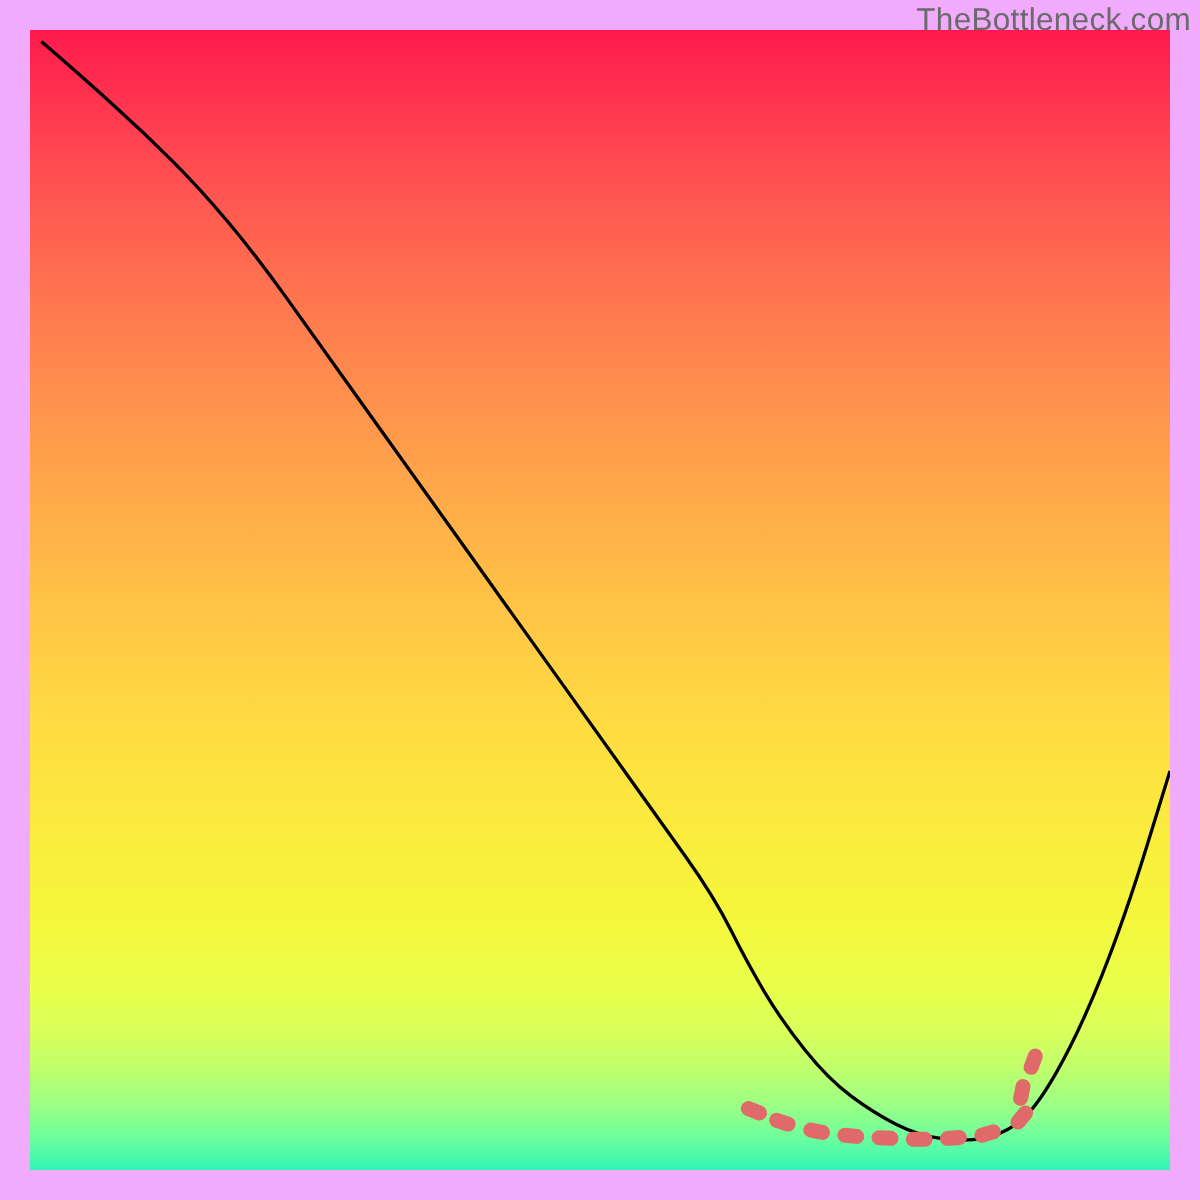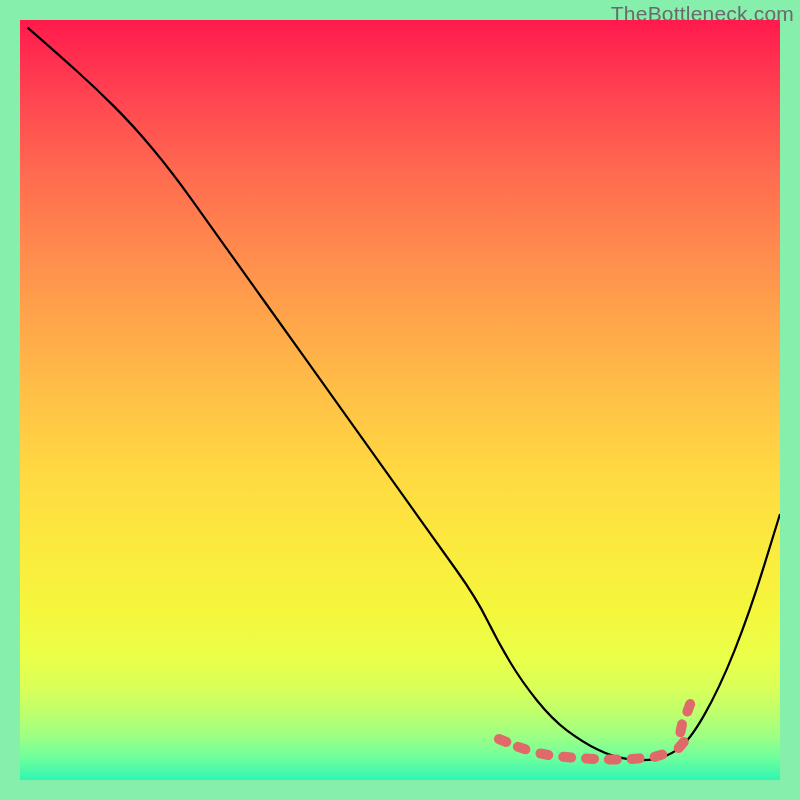--- a/index.html
+++ b/index.html
@@ -7,21 +7,21 @@
     padding: 0;
     width: 800px;
     height: 800px;
     overflow: hidden;
     font-family: Arial, Helvetica, sans-serif;
   }
   .container {
     position: relative;
     width: 800px;
     height: 800px;
-    background: #86efac;
+    background: #f0abfc;
   }
   .plot-area {
     position: absolute;
     left: 20px;
     top: 20px;
     width: 760px;
     height: 760px;
   }
   .gradient-bg {
     position: absolute;

